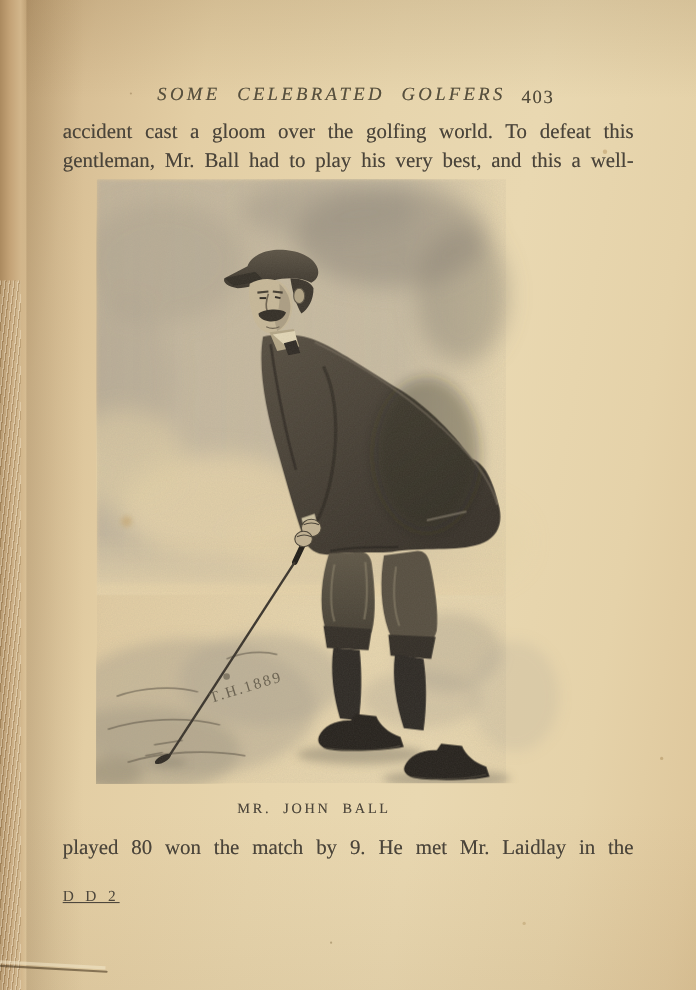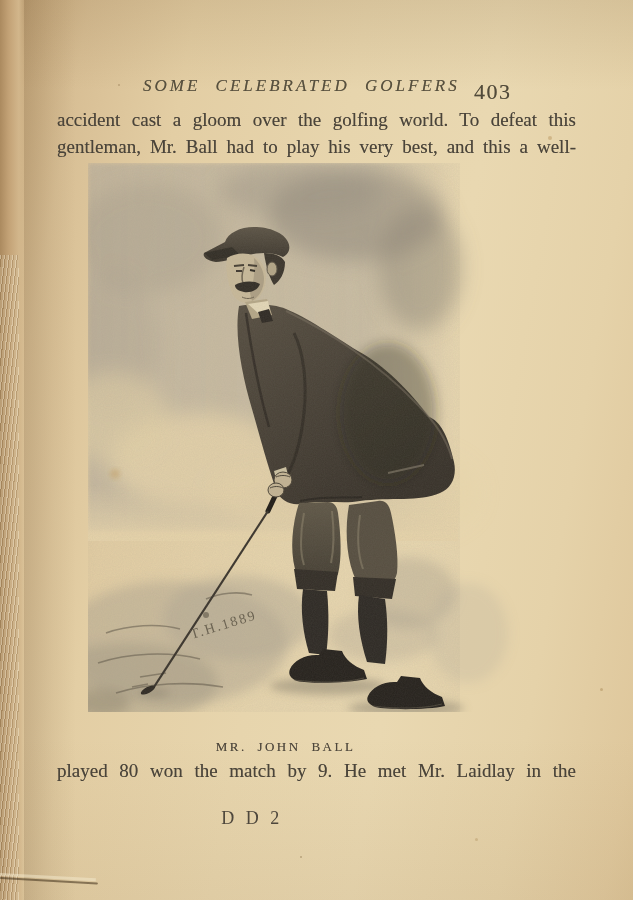--- a/index.html
+++ b/index.html
@@ -18,30 +18,30 @@
   .edge-lines{position:absolute;left:0;top:255px;bottom:0;width:19px;opacity:.8;
     background:repeating-linear-gradient(97deg,rgba(246,238,216,.55) 0 1px,rgba(135,108,70,.38) 1px 2px,rgba(210,190,155,.45) 2px 4px);}
   .corner-line{position:absolute;left:0;top:877px;width:98px;height:2px;background:rgba(62,46,24,.55);
     transform:rotate(3.2deg);transform-origin:left center;border-radius:2px;}
   .corner-line-hi{position:absolute;left:0;top:873px;width:96px;height:3px;background:rgba(244,233,205,.5);
     transform:rotate(3.2deg);transform-origin:left center;}
 
   .running-head{position:absolute;left:143px;top:76px;white-space:nowrap;
     font-style:italic;font-size:17px;letter-spacing:3px;word-spacing:8px;color:#57503e;
     text-shadow:0 0 .5px rgba(87,80,62,.55);}
-  .page-number{position:absolute;left:474px;top:79px;font-size:22px;letter-spacing:1.5px;color:#514a3a;
+  .page-number{position:absolute;left:474px;top:79px;font-size:17px;letter-spacing:1.5px;color:#514a3a;
     text-shadow:0 0 .5px rgba(87,80,62,.5);}
   .bodyline{position:absolute;left:57px;width:519px;font-size:19px;line-height:26px;
     color:#4a443a;text-align:justify;text-align-last:justify;white-space:normal;
     text-shadow:0 0 .5px rgba(74,68,58,.5);}
   .caption{position:absolute;left:88px;top:727px;width:395px;text-align:center;
     font-size:13px;letter-spacing:2.5px;word-spacing:5px;color:#4e473c;
-    text-shadow:0 0 .4px rgba(78,71,60,.5);margin-top:12px;}
-  .printer-mark{position:absolute;left:57px;top:808px;width:390px;text-align:center;
-    font-size:18px;letter-spacing:3.5px;color:#4e473c;}
+    text-shadow:0 0 .4px rgba(78,71,60,.5);}
+  .printer-mark{position:absolute;left:57px;top:808px;width:390px;text-align:left;
+    font-size:14px;letter-spacing:3.5px;color:#4e473c;text-decoration:underline;}
   .illustration{position:absolute;left:88px;top:163px;width:432px;height:549px;}
   .fox{position:absolute;border-radius:50%;pointer-events:none;}
 </style>
 </head>
 <body>
 
 <div class="photo">
 
   <div class="fore-edge">
     <div class="edge-lines"></div>

